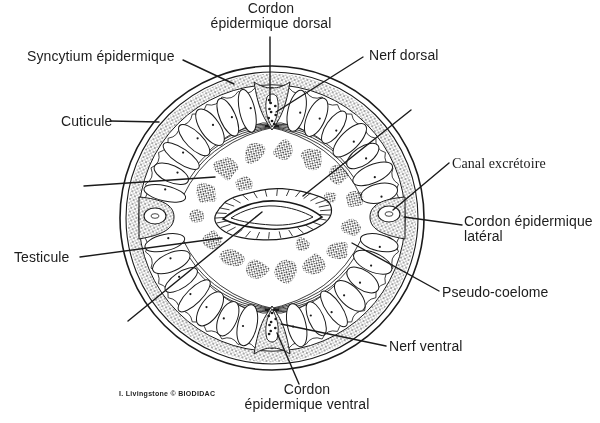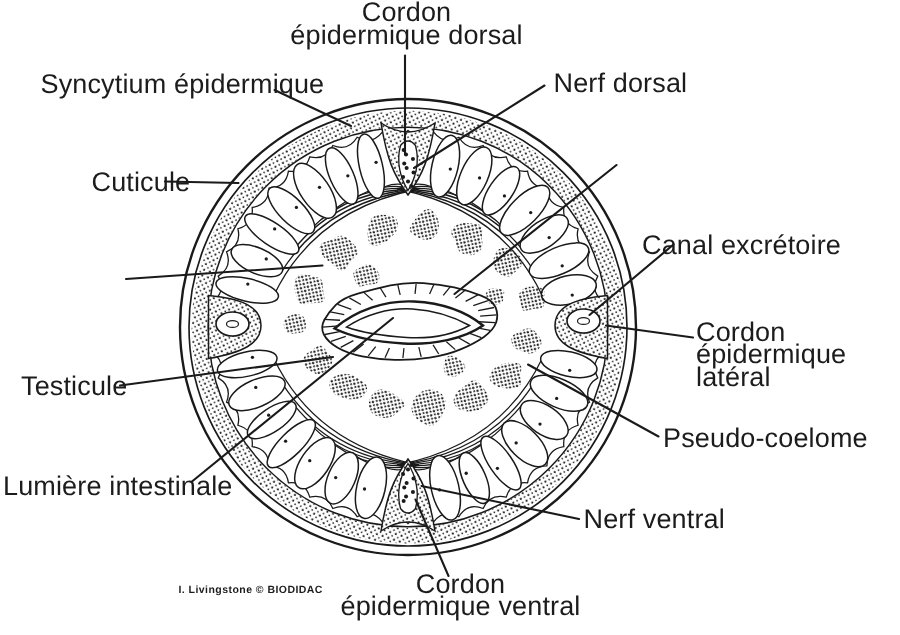--- a/index.html
+++ b/index.html
@@ -1,21 +1,21 @@
 <!DOCTYPE html>
 <html><head>
 <meta charset="utf-8">
 <style>
   html,body{margin:0;padding:0;background:#ffffff;}
   .stage{
     position:relative;width:600px;height:423px;background:#fff;overflow:hidden;
     font-family:"Liberation Sans", sans-serif;
   }
   .lbl{
-    position:absolute;font-size:18px;line-height:15px;color:#1c1c1c;
+    position:absolute;font-size:14px;line-height:15px;color:#1c1c1c;
     white-space:pre-line;letter-spacing:0.1px;
   }
   .credit{
     position:absolute;font-size:7px;font-weight:bold;color:#1c1c1c;letter-spacing:0.3px;
   }
   svg{position:absolute;left:0;top:0;}
   .ring{fill:none;stroke:#1a1a1a;}
   .ln{stroke:#1a1a1a;stroke-width:1;fill:#fff;}
   .ln-thin{stroke:#1a1a1a;stroke-width:.85;fill:none;}
   .leader{stroke:#1a1a1a;stroke-width:1.4;stroke-linecap:round;}
@@ -259,24 +259,23 @@
       <line class="leader" x1="386" y1="346" x2="281" y2="324"></line>
       <line class="leader" x1="299" y1="384" x2="277" y2="333"></line>
     </g>
   </svg>
 
   <div class="lbl" style="left:190px;top:1px;width:162px;text-align:center;">Cordon
 épidermique dorsal</div>
   <div class="lbl" style="left:27px;top:49px;">Syncytium épidermique</div>
   <div class="lbl" style="left:369px;top:48px;">Nerf dorsal</div>
   <div class="lbl" style="left:49px;top:114px;margin-left:12px;">Cuticule</div>
-  <div class="lbl" style="left:428px;top:156px;">Canal excrétoire</div>
+  <div class="lbl" style="left:452px;top:156px;font-family:Liberation Serif, serif;">Canal excrétoire</div>
   <div class="lbl" style="left:14px;top:250px;">Testicule</div>
   <div class="lbl" style="left:464px;top:214px;">Cordon épidermique
 latéral</div>
-  <div class="lbl" style="left:2px;top:317px;">Lumière intestinale</div>
   <div class="lbl" style="left:442px;top:285px;">Pseudo-coelome</div>
   <div class="lbl" style="left:389px;top:339px;">Nerf ventral</div>
   <div class="lbl" style="left:227px;top:382px;width:160px;text-align:center;">Cordon
 épidermique ventral</div>
 
   <div class="credit" style="left:119px;top:390px;">I. Livingstone © BIODIDAC</div>
 </div>
 
 </body></html>

